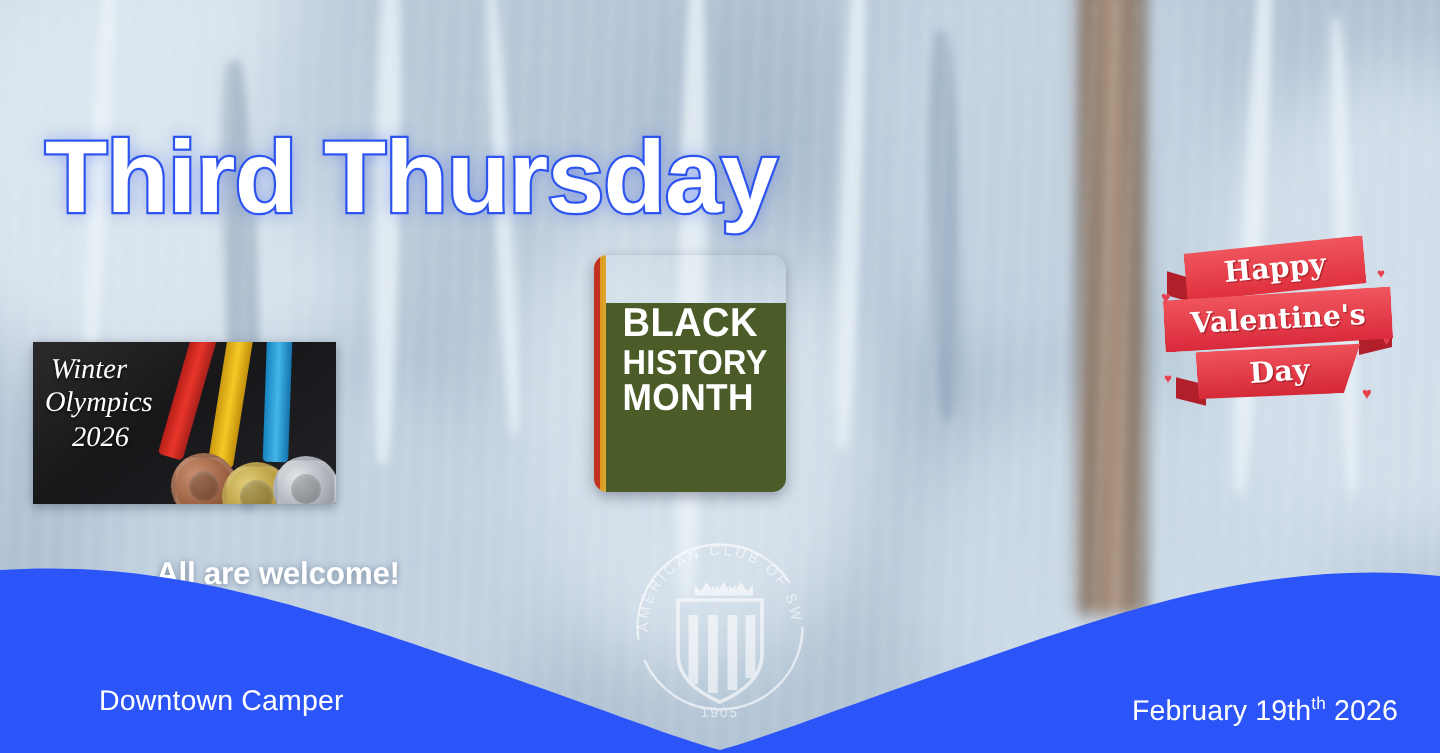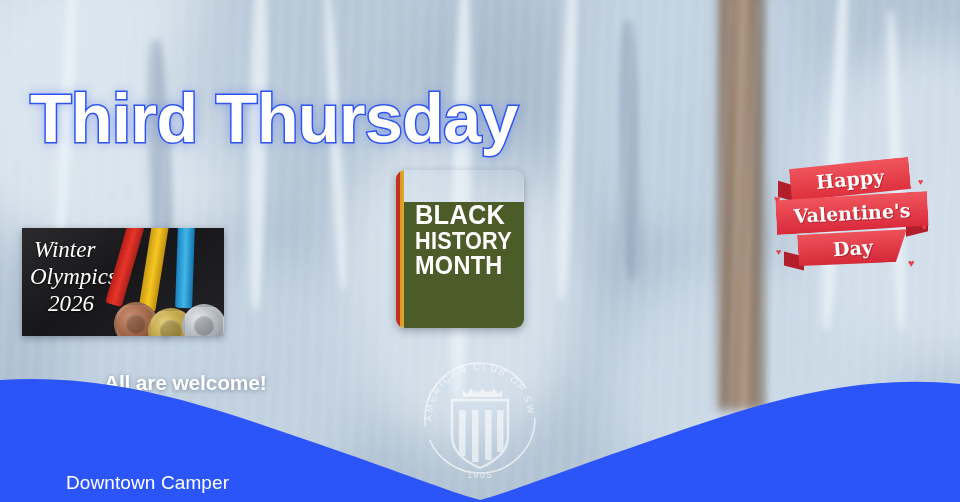--- a/index.html
+++ b/index.html
@@ -64,21 +64,21 @@
   .olympics{
     position:absolute; left:22px; top:228px;
     width:202px; height:108px;
     background:linear-gradient(145deg,#2b2b2e 0%,#17171a 45%,#232327 100%);
     overflow:hidden;
     box-shadow:0 2px 7px rgba(20,30,50,.35);
   }
   .oly-text{
     position:absolute; left:12px; top:8px;
     font-family:"Liberation Serif", serif; font-style:italic;
-    color:#ffffff; font-size:23px; line-height:1.18;
+    color:#ffffff; font-size:19px; line-height:1.18;
     text-shadow:0 1px 2px rgba(0,0,0,.7);
   }
   .oly-text span{ display:block; }
   .oly-text .l2{ margin-left:-4px; }
   .oly-text .l3{ margin-left:14px; }
   .ribbon{ position:absolute; width:17px; border-radius:3px; transform-origin:top center; }
   .rb-red   { background:linear-gradient(90deg,#b61f18,#e8352a,#a8201a); left:106px; top:-4px;  height:84px; transform:rotate(16deg); }
   .rb-yellow{ background:linear-gradient(90deg,#c99a10,#f7c725,#c08f0c); left:130px; top:-4px;  height:88px; transform:rotate(9deg); }
   .rb-blue  { background:linear-gradient(90deg,#1682c0,#43b6e8,#1373ad); left:156px; top:-4px;  height:84px; transform:rotate(2deg); }
   .medal{ position:absolute; border-radius:50%; border:3px solid rgba(255,255,255,.12); }
@@ -177,21 +177,21 @@
     position:absolute; left:418px; top:352px; width:124px; height:128px;
     opacity:.62;
   }
   .crest svg{ width:100%; height:100%; display:block; }
 
   
   .footer-wave{ position:absolute; left:0; bottom:0; width:960px; height:140px; }
   .footer-wave svg{ display:block; width:100%; height:100%; }
 
   .f-venue{
-    position:absolute; left:66px; bottom:6px;
+    position:absolute; left:66px; bottom:21px;
     color:#ffffff; font-size:19px; line-height:1.35;
     letter-spacing:.1px;
   }
   .f-when{
     position:absolute; right:28px; bottom:14px;
     color:#ffffff; font-size:19px; line-height:1.35;
     text-align:right; letter-spacing:.1px;
   }
   .f-when sup{ font-size:.6em; vertical-align:super; }
 </style>
@@ -299,15 +299,19 @@
                C510,130 560,110 630,86 C740,48 840,10 960,22
                L960,140 L0,140 Z" fill="#2c55f9"></path>
     </svg>
   </div>
 
   <div class="f-venue">
     <div>Downtown Camper</div>
   </div>
 
   <div class="f-when">
+    <div>
+      <span>February 19th</span><sup>th</sup>
+      <span>2026</span>
+    </div>
   </div>
 
 </div>
 
 </body></html>

